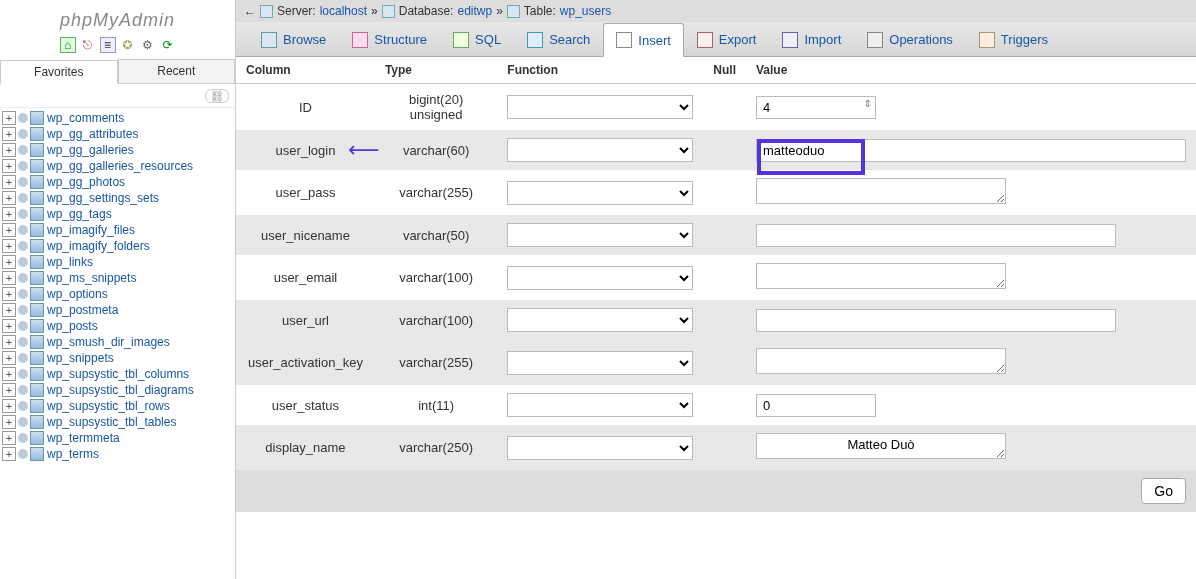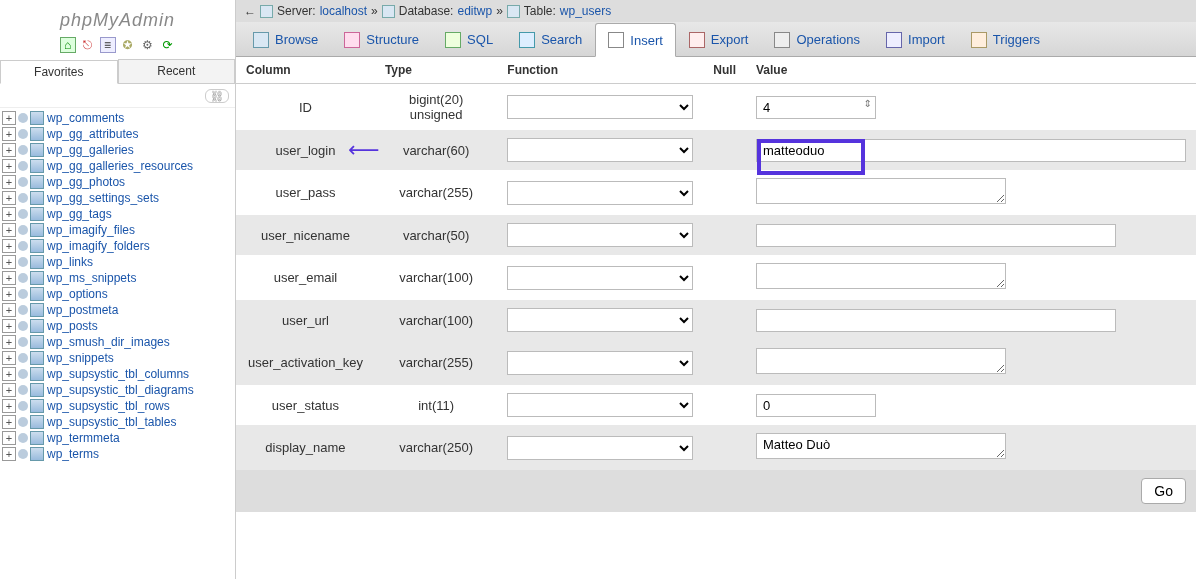--- a/index.html
+++ b/index.html
@@ -28,21 +28,21 @@
 .tree-item { display: flex; align-items: center; padding: 1px 0; white-space: nowrap; font-size: 12px; color: #1a55aa; cursor:pointer; }
 .tree-item .plus { width: 14px; height: 14px; border: 1px solid #999; background: #fff; color: #555; font-size: 11px; line-height: 12px; text-align: center; margin-right: 2px; }
 .tree-item .dot { width: 10px; height: 10px; border-radius: 50%; background: #bcd; margin-right: 2px; }
 .tree-item .tblico { width:14px;height:14px;margin-right:3px; background:linear-gradient(#cde,#9bd);border:1px solid #69a;}
 
 
 .main { flex: 1; display: flex; flex-direction: column; background: #fff; }
 .breadcrumb { background: #ddd; padding: 4px 8px; display: flex; align-items: center; font-size: 12px; color: #333; gap:4px;}
 .bc-ico { width:13px; height:13px; background:#d9e7f3; border:1px solid #7aa; display:inline-block;}
 .breadcrumb a { color: #1a55aa; text-decoration: none; cursor:pointer;}
-.tabs { display: flex; background: linear-gradient(#e8e8e8,#d6d6d6); border-bottom: 1px solid #aaa; padding: 0 4px; }
+.tabs { display: flex; background: linear-gradient(#e8e8e8,#d6d6d6); border-bottom: 1px solid #aaa; padding: 0 12px; }
 .tab { display: flex; align-items: center; gap: 6px; padding: 8px 12px; font-size: 13px; color: #1a55aa; cursor: pointer; border: 1px solid transparent; border-bottom:none;}
 .tab.active { background: #fff; border:1px solid #aaa; border-bottom:1px solid #fff; border-radius:3px 3px 0 0; position:relative; top:1px;}
 .tab-ico { width: 16px; height: 16px; display:inline-block; }
 .ico-browse{background:#d9e7f3;border:1px solid #69a;}
 .ico-structure{background:#fde;border:1px solid #c69;}
 .ico-sql{background:#efd;border:1px solid #6a6;}
 .ico-search{background:#def;border:1px solid #49a;}
 .ico-insert{background:#fff;border:1px solid #888;}
 .ico-export{background:#fee;border:1px solid #a66;}
 .ico-import{background:#eef;border:1px solid #66a;}
@@ -57,21 +57,21 @@
 table.form tr.even td { background: #fff; }
 .col-name { text-align: center; width: 140px; }
 .col-type { text-align: center; width: 130px; color:#333;}
 .col-func select { width: 186px; height:24px; background:#fff; border:1px solid #bbb; }
 .col-null { width: 30px; }
 .col-value input, .col-value textarea { border: 1px solid #bbb; padding: 3px 6px; font-size: 13px; font-family:inherit;}
 .col-value input.short { width: 120px; }
 .col-value input.mid { width: 160px; }
 .col-value input.wide { width: 430px; }
 .col-value input.vwide { width: 360px; }
-.col-value textarea { width: 250px; height: 26px; resize: both; font-family:inherit;}
+.col-value textarea { width: 250px; height: 26px; resize: both; font-family:inherit;text-align:center;}
 .id-stepper{position:relative;}
 .id-stepper::after{content:"⇕"; position:absolute; right:4px; top:2px; font-size:10px; color:#777;}
 .highlighted-cell { position:relative; }
 .highlight-box { position:absolute; border: 4px solid #5533dd; top:0px; left:1px; width:108px; height:36px; pointer-events:none;}
 .arrow { position:absolute; left:112px; top:50%; transform:translateY(-50%); color:#5533dd; font-size:22px; }
 .footer-row td{ background:#ddd !important; text-align:right; padding:8px 14px;}
 .go-btn { background: #fff; border: 1px solid #aaa; border-radius:4px; padding: 4px 12px; font-size: 14px; cursor: pointer; }
 .cal-ico{display:inline-block;width:16px;height:16px;background:#fff;border:1px solid #c66;margin-left:6px;vertical-align:middle;position:relative;}
 .cal-ico::before{content:"";position:absolute;top:0;left:0;right:0;height:4px;background:#c66;}
 .blur { color: transparent; text-shadow: 0 0 6px rgba(120,120,120,0.6); }
@@ -270,26 +270,26 @@
         </div>
       <div class="tab active">
           <span class="tab-ico ico-insert"></span>
           <span>Insert</span>
         </div>
       <div class="tab">
           <span class="tab-ico ico-export"></span>
           <span>Export</span>
         </div>
       <div class="tab">
+          <span class="tab-ico ico-import"></span>
+          <span>Import</span>
+        </div>
+      <div class="tab">
           <span class="tab-ico ico-ops"></span>
           <span>Operations</span>
-        </div>
-      <div class="tab">
-          <span class="tab-ico ico-import"></span>
-          <span>Import</span>
         </div>
       <div class="tab">
           <span class="tab-ico ico-triggers"></span>
           <span>Triggers</span>
         </div>
     </div>
 
     <div class="content">
       <table class="form">
         <thead>

